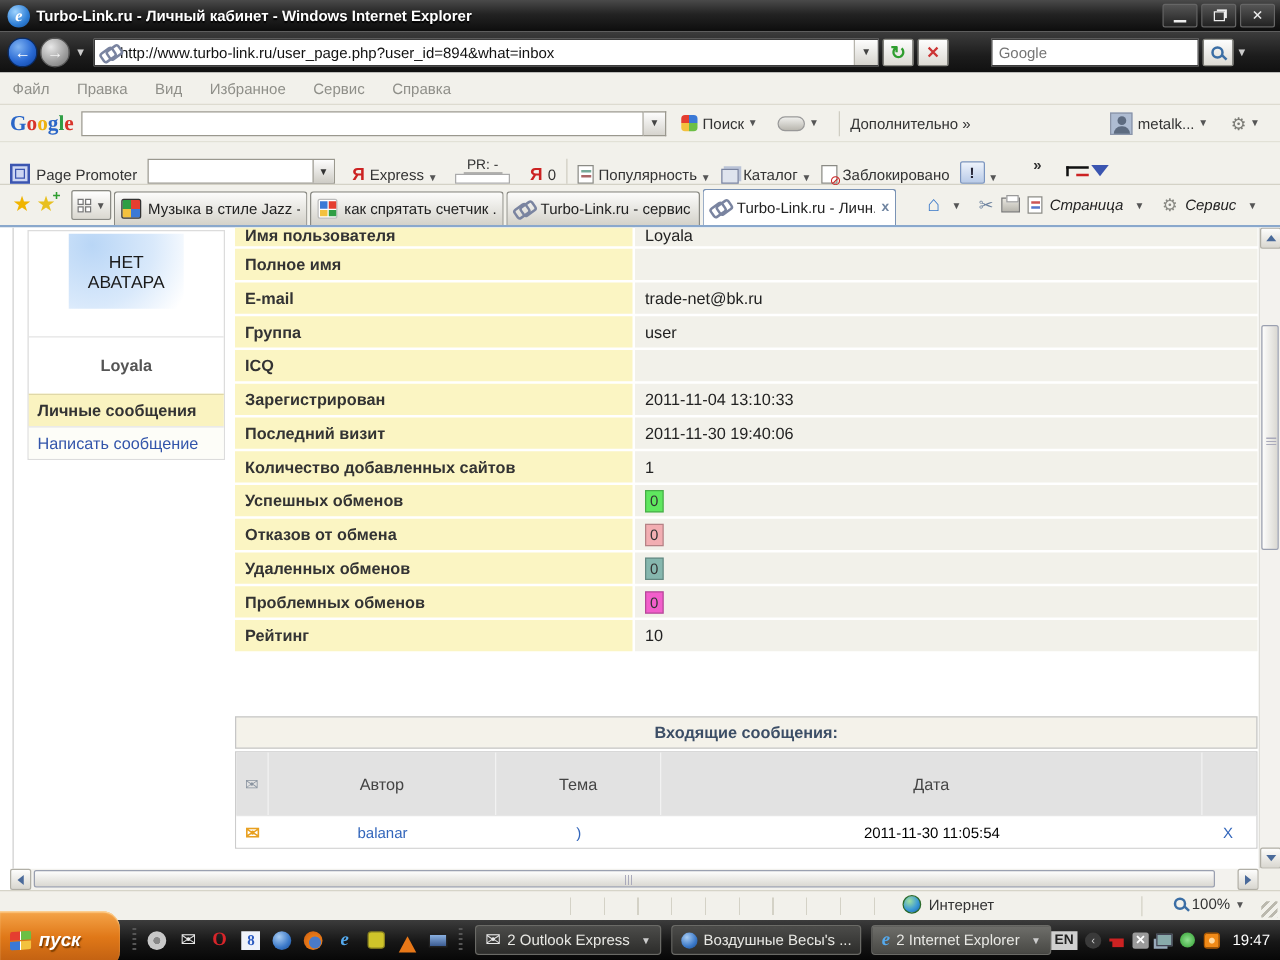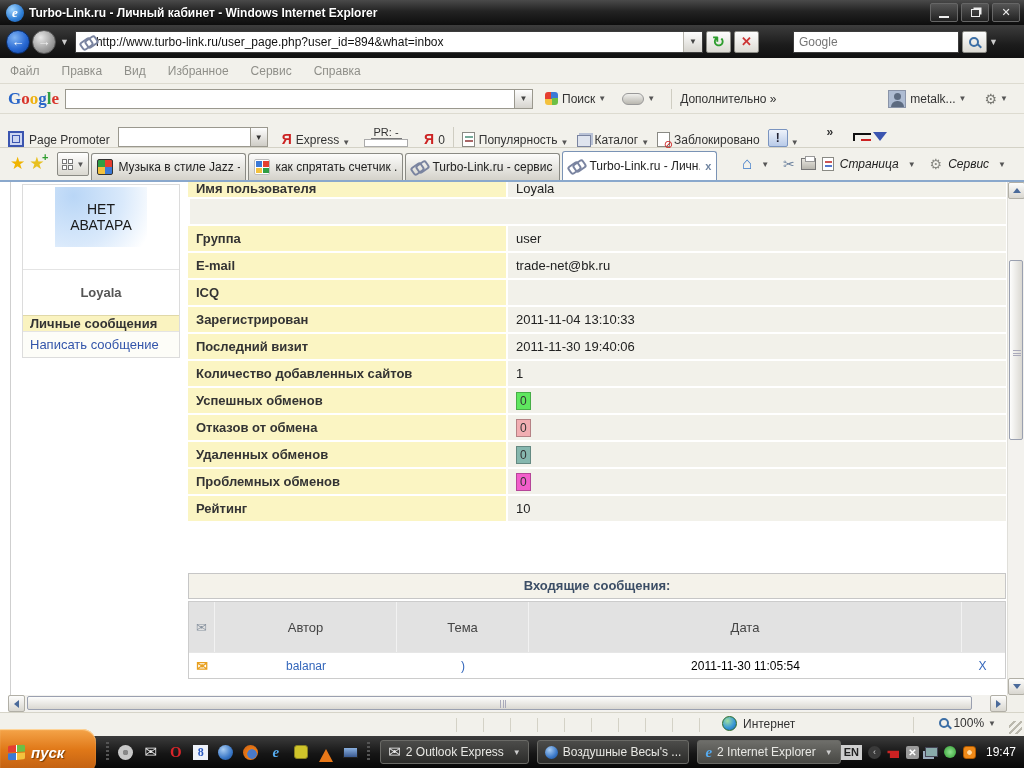--- a/index.html
+++ b/index.html
@@ -137,21 +137,21 @@
   .content { position:absolute; left:0; top:182px; width:1024px; height:513px; background:#fff; overflow:hidden; }
   .leftline { position:absolute; left:10px; top:0; width:1px; height:100%; background:#cfcfcf; }
 
   .sidebar { position:absolute; left:22px; top:2px; width:158px; border:1px solid #dcdcdc; background:#fff; }
   .avatar-sec { height:84px; display:flex; align-items:flex-start; justify-content:center; }
   .avatar-img { width:92px; height:60px; margin-top:2px;
     background:radial-gradient(circle at 20% 15%, #b9d6f6, #d9e9fb 55%, #fff 95%);
     display:flex; flex-direction:column; align-items:center; justify-content:center; color:#1a1a1a; font-size:14px; }
   .name-sec { height:46px; border-top:1px solid #e4e4e4; display:flex; align-items:center; justify-content:center;
     font-weight:bold; font-size:13px; color:#555; }
-  .smenu1 { height:16px; border-top:1px solid #e0d8a8; background:#faf3c0; display:flex; align-items:center;
+  .smenu1 { height:26px; border-top:1px solid #e0d8a8; background:#faf3c0; display:flex; align-items:center;
     padding-left:7px; font-weight:bold; font-size:13px; color:#333; }
   .smenu2 { height:26px; border-top:1px solid #e4e4e4; background:#fdfdf8; display:flex; align-items:center;
     padding-left:7px; font-size:13px; color:#3355aa; }
 
   .ptable { position:absolute; left:188px; top:0; width:818px; }
   .prow { display:flex; height:25px; margin-bottom:2px; }
   .prow.clip { height:15px; }
   .plabel { width:318px; background:#fbf5c3; font-weight:bold; font-size:13px; color:#333;
     padding-left:8px; display:flex; align-items:center; overflow:hidden; }
   .pvalue { flex:1; background:#f2f1ea; margin-left:2px; font-size:13px; color:#222;
@@ -424,29 +424,30 @@
       <div class="smenu1">Личные сообщения</div>
       <div class="smenu2">Написать сообщение</div>
     </div>
 
     <div class="ptable">
       <div class="prow clip">
         <div class="plabel">Имя пользователя</div>
         <div class="pvalue">Loyala</div>
       </div>
       <div class="prow">
+        <div class="plabel">Полное имя</div>
         <div class="pvalue"></div>
+      </div>
+      <div class="prow">
+        <div class="plabel">E-mail</div>
+        <div class="pvalue">trade-net@bk.ru</div>
       </div>
       <div class="prow">
         <div class="plabel">Группа</div>
         <div class="pvalue">user</div>
-      </div>
-      <div class="prow">
-        <div class="plabel">E-mail</div>
-        <div class="pvalue">trade-net@bk.ru</div>
       </div>
       <div class="prow">
         <div class="plabel">ICQ</div>
         <div class="pvalue"></div>
       </div>
       <div class="prow">
         <div class="plabel">Зарегистрирован</div>
         <div class="pvalue">2011-11-04 13:10:33</div>
       </div>
       <div class="prow">

